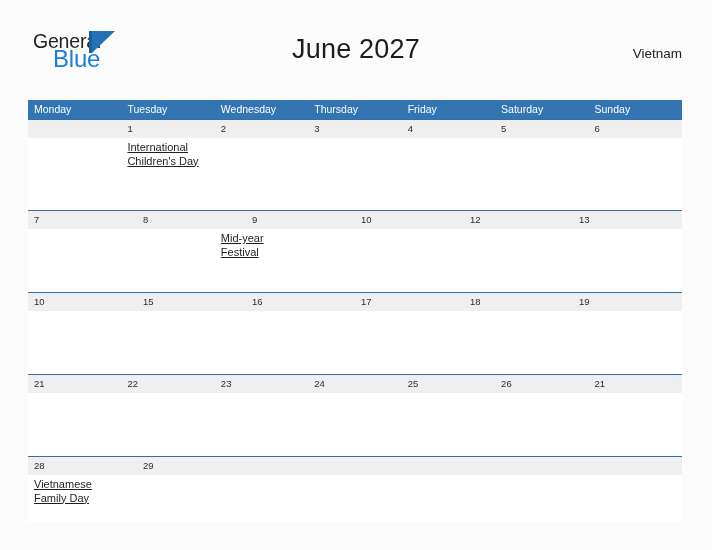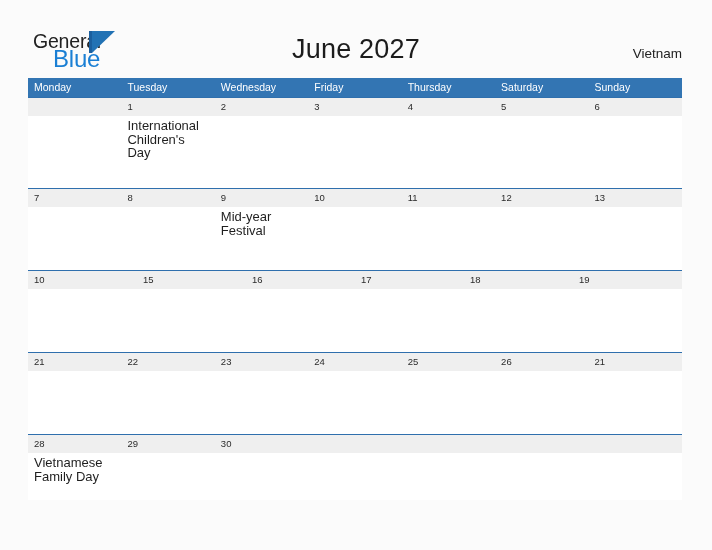--- a/index.html
+++ b/index.html
@@ -104,20 +104,21 @@
     left: 28px;
     top: 78px;
     width: 654px;
   }
 
   .dow-row {
     display: flex;
     width: 654px;
     height: 19px;
     background: #3375b3;
+    margin-top: 22px;
   }
   .dow {
     flex: 1 1 0;
     min-width: 0;
     color: #ffffff;
     font-size: 10.5px;
     line-height: 19px;
     padding-left: 6px;
     box-sizing: border-box;
     white-space: nowrap;
@@ -161,24 +162,25 @@
   .w-h-47 { height: 47px; }
 
   .cell {
     flex: 1 1 0;
     min-width: 0;
     padding: 3px 8px 0 6px;
     box-sizing: border-box;
     overflow: hidden;
   }
   .event {
-    font-size: 13px;
+    font-size: 11px;
     line-height: 13.5px;
     color: #1f1f1f;
     word-wrap: break-word;
+    text-decoration: underline;
   }
 </style>
 </head>
 <body>
 
 <div class="topbar">
 
   <div class="logo">
     <span class="logo-general">General</span>
     <span class="logo-blue">Blue</span>
@@ -192,22 +194,22 @@
 
   <div class="country">Vietnam</div>
 </div>
 
 <div class="calendar">
 
   <div class="dow-row">
     <div class="dow">Monday</div>
     <div class="dow">Tuesday</div>
     <div class="dow">Wednesday</div>
+    <div class="dow">Thursday</div>
     <div class="dow">Friday</div>
-    <div class="dow">Thursday</div>
     <div class="dow">Saturday</div>
     <div class="dow">Sunday</div>
   </div>
 
   <div class="week">
     <div class="week-dates">
       <div class="daynum"></div>
       <div class="daynum">1</div>
       <div class="daynum">2</div>
       <div class="daynum">3</div>
@@ -239,21 +241,20 @@
         </div>
     </div>
   </div>
 
   <div class="week">
     <div class="week-dates">
       <div class="daynum">7</div>
       <div class="daynum">8</div>
       <div class="daynum">9</div>
       <div class="daynum">10</div>
-      <div class="daynum">11</div>
       <div class="daynum">12</div>
       <div class="daynum">13</div>
     </div>
     <div class="week-body w-h-63">
       <div class="cell">
           <div class="event"></div>
         </div>
       <div class="cell">
           <div class="event"></div>
         </div>
@@ -341,21 +342,20 @@
       <div class="cell">
           <div class="event"></div>
         </div>
     </div>
   </div>
 
   <div class="week">
     <div class="week-dates">
       <div class="daynum">28</div>
       <div class="daynum">29</div>
-      <div class="daynum">30</div>
       <div class="daynum"></div>
       <div class="daynum"></div>
       <div class="daynum"></div>
       <div class="daynum"></div>
     </div>
     <div class="week-body w-h-47">
       <div class="cell">
           <div class="event">Vietnamese Family Day</div>
         </div>
       <div class="cell">

